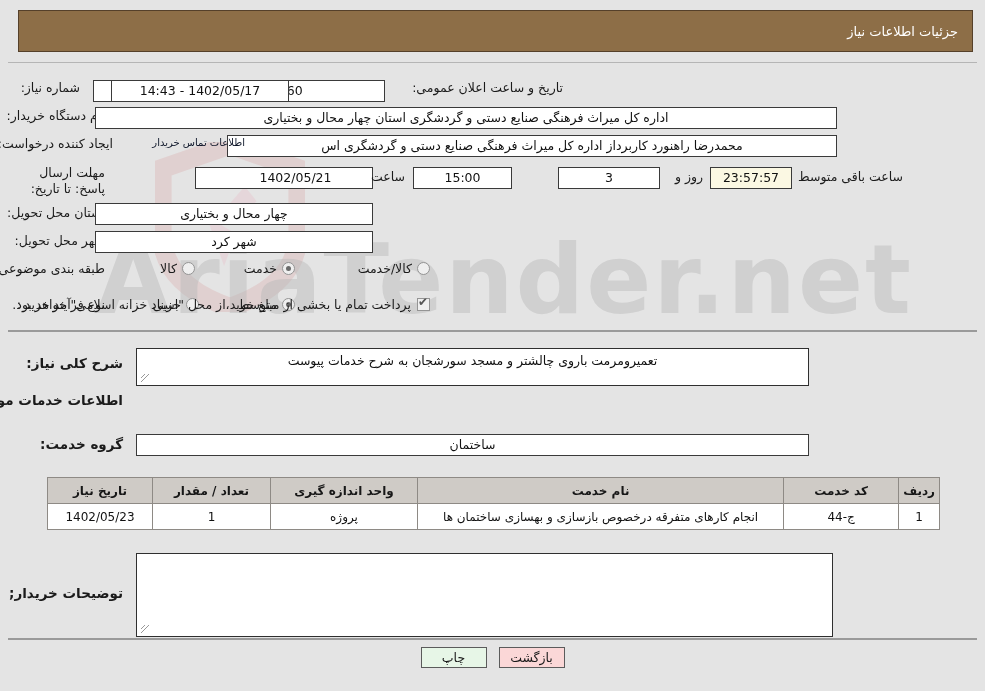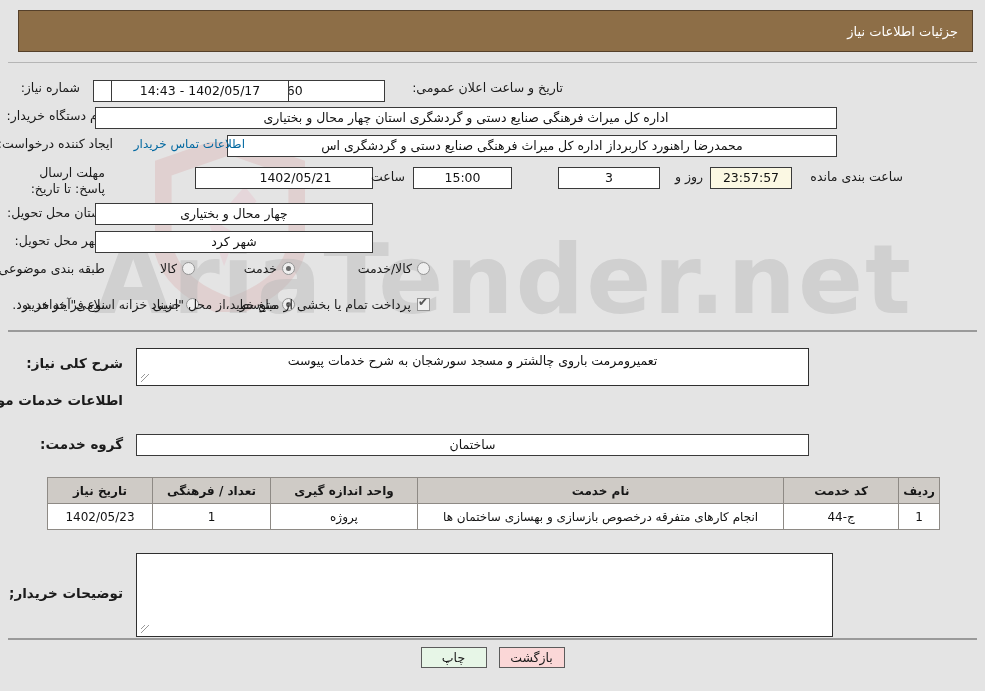--- a/index.html
+++ b/index.html
@@ -72,21 +72,21 @@
     font-size:12.5px;
     color:#111;
     font-family:"DejaVu Sans","Liberation Sans",sans-serif;
     overflow:hidden; white-space:nowrap;
   }
   .inp.center { text-align:center; }
   .inp.right  { text-align:center; }
   .inp.beige { background:#fbf8e3; }
 
   .link {
-    color:#0369a1; font-size:12px; white-space:nowrap; cursor:pointer;
+    color:#0f172a; font-size:10px; white-space:nowrap; cursor:pointer;
   }
 
   
   .radio {
     width:13px; height:13px; border-radius:50%;
     border:1px solid #949494; background:#efefef;
     display:inline-block; position:relative; flex:0 0 auto;
   }
   .radio.on::after {
     content:""; position:absolute; left:3px; top:3px;
@@ -189,21 +189,21 @@
 
 <div class="frow" style="right:880px; top:165px; flex-direction:column; align-items:flex-start; gap:0;">
   <span class="lbl" style="max-width:88px; white-space:normal; text-align:right; line-height:16px;">مهلت ارسال پاسخ: تا تاریخ:</span>
 </div>
 <div class="inp center" style="position:absolute; right:612px; top:167px; width:178px; z-index:2;padding-left:28px;">1402/05/21</div>
 <span class="lbl" style="position:absolute; right:580px; top:169px; z-index:2;">ساعت</span>
 <div class="inp center" style="position:absolute; right:473px; top:167px; width:99px; z-index:2;">15:00</div>
 <div class="inp center" style="position:absolute; right:325px; top:167px; width:102px; z-index:2;">3</div>
 <span class="lbl" style="position:absolute; right:282px; top:169px; z-index:2;">روز و</span>
 <div class="inp center beige" style="position:absolute; right:193px; top:167px; width:82px; z-index:2;">23:57:57</div>
-<span class="lbl" style="position:absolute; right:82px; top:169px; z-index:2;">ساعت بندی مانده</span>
+<span class="lbl" style="position:absolute; right:82px; top:169px; z-index:2;">ساعت باقی متوسط</span>
 
 <span class="lbl" style="position:absolute; right:880px; top:205px; z-index:2;">استان محل تحویل:</span>
 <div class="inp right" style="position:absolute; right:612px; top:203px; width:278px; z-index:2;">چهار محال و بختیاری</div>
 
 <span class="lbl" style="position:absolute; right:880px; top:233px; z-index:2;">شهر محل تحویل:</span>
 <div class="inp right" style="position:absolute; right:612px; top:231px; width:278px; z-index:2;">شهر کرد</div>
 
 <span class="lbl" style="position:absolute; right:880px; top:261px; z-index:2;">طبقه بندی موضوعی:</span>
 <div style="position:absolute; right:790px; top:261px; z-index:2; display:flex; align-items:center; gap:5px;">
   <span class="radio"></span>
@@ -247,21 +247,21 @@
 <span class="lbl lbl-bold" style="position:absolute; right:862px; top:436px; z-index:2;">گروه خدمت:</span>
 <div class="inp right" style="position:absolute; right:176px; top:434px; width:673px; z-index:2;">ساختمان</div>
 
 <table class="goods">
   <thead>
     <tr>
       <th style="width:33px;">ردیف</th>
       <th style="width:115px;">کد خدمت</th>
       <th>نام خدمت</th>
       <th style="width:147px;">واحد اندازه گیری</th>
-      <th style="width:118px;">تعداد / فرهنگی</th>
+      <th style="width:118px;">تعداد / مقدار</th>
       <th style="width:105px;">تاریخ نیاز</th>
     </tr>
   </thead>
   <tbody>
     <tr>
       <td>1</td>
       <td>ج-44</td>
       <td class="name">انجام کارهای متفرقه درخصوص بازسازی و بهسازی ساختمان ها</td>
       <td>پروژه</td>
       <td>1</td>

